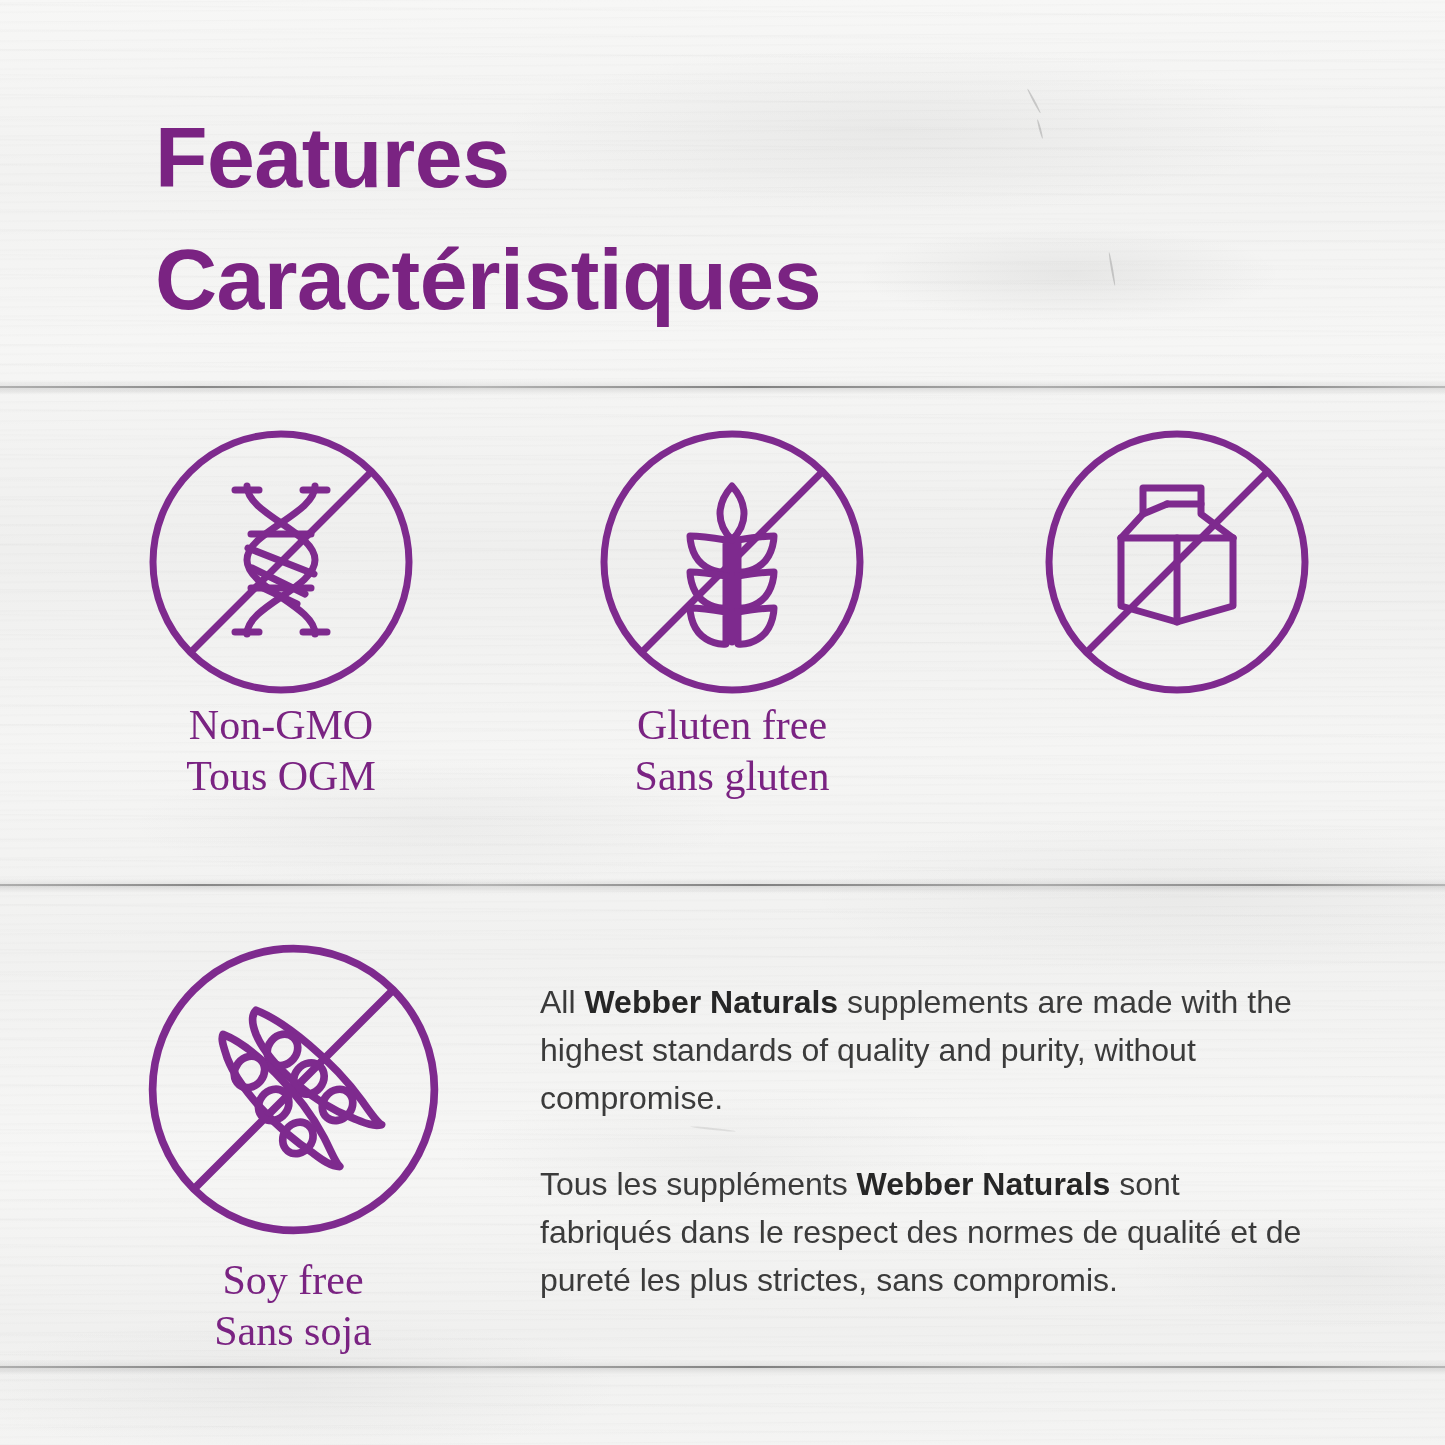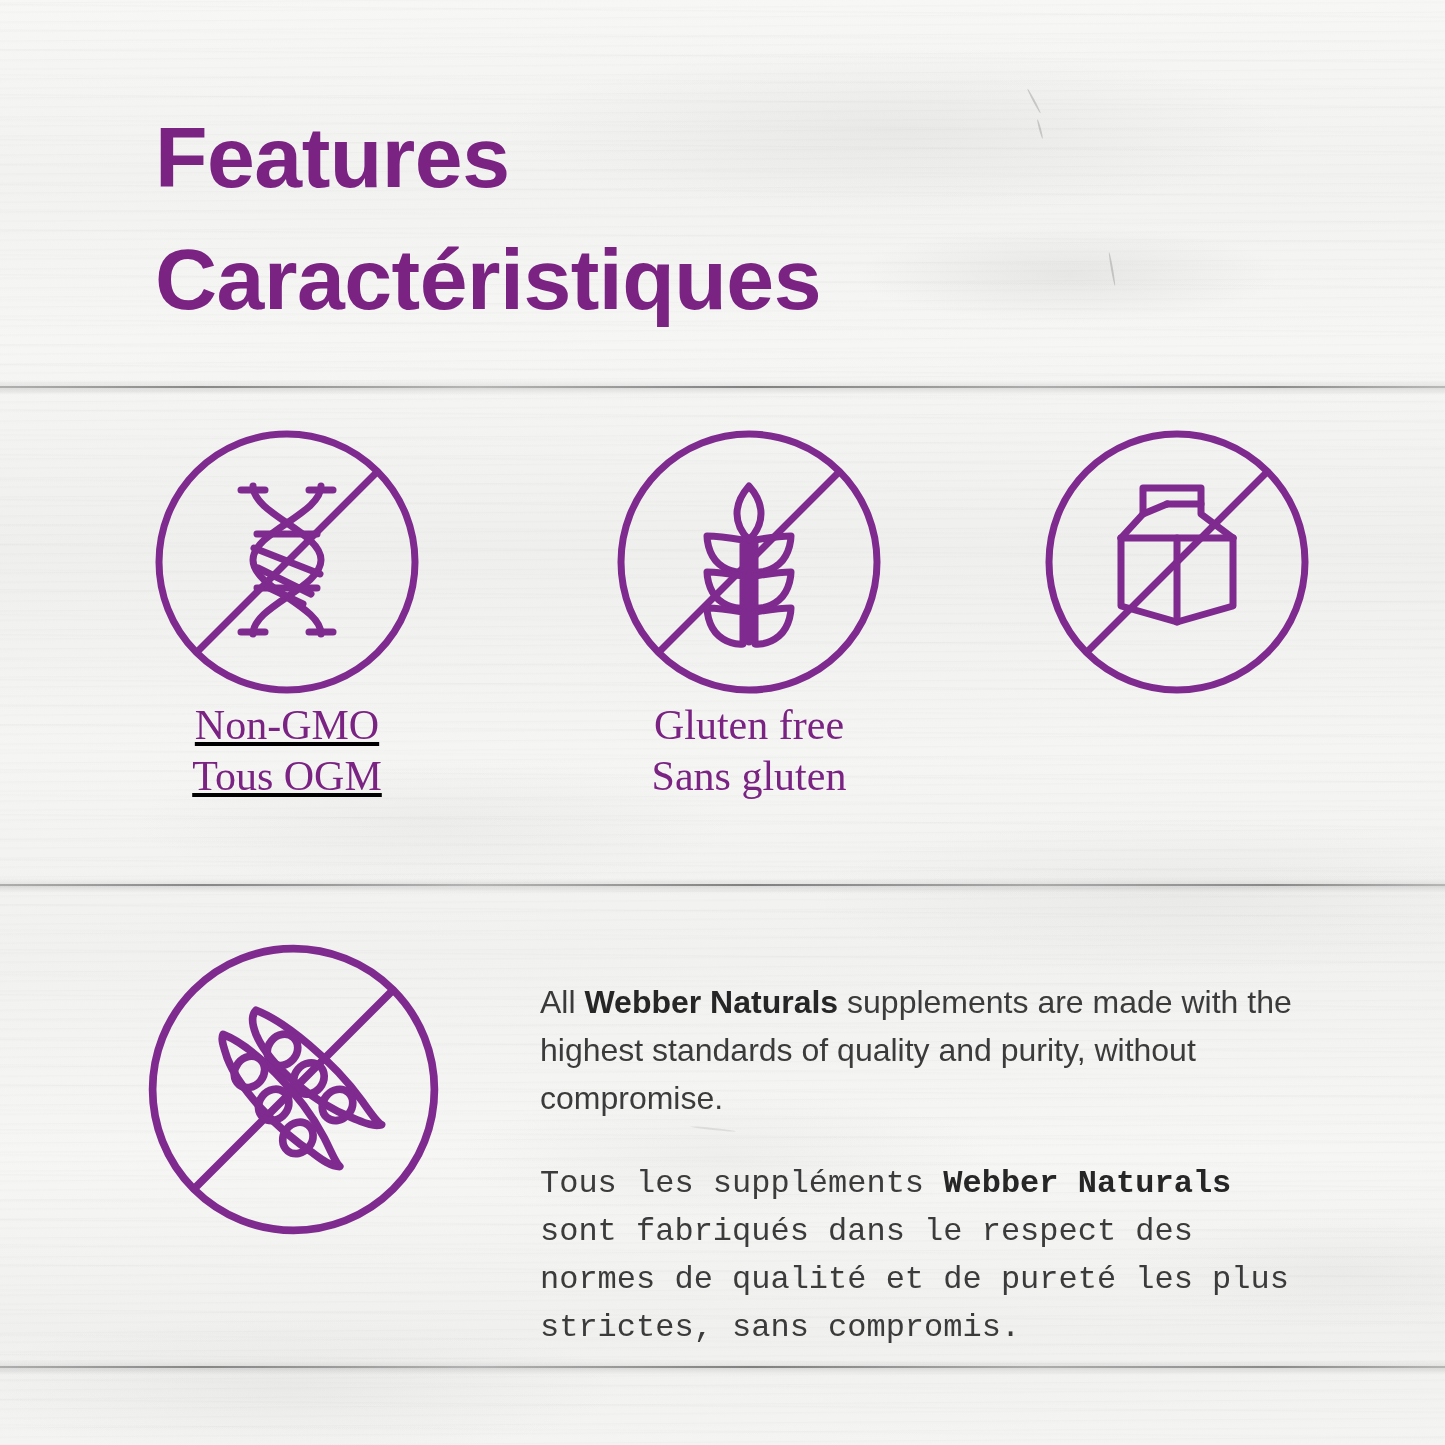--- a/index.html
+++ b/index.html
@@ -164,21 +164,21 @@
   .copy {
     position: absolute;
     left: 540px;
     top: 978px;
     width: 775px;
     color: #3b3b3b;
     font-size: 32px;
     line-height: 1.5;
   }
   .copy p { margin: 0 0 38px 0; }
-  .copy p:last-child { margin-bottom: 0; font-family: Liberation Mono, monospace; }
+  .copy p:last-child { margin-bottom: 0; }
   .copy b { font-weight: 700; color: #262626; }
 </style>
 </head>
 <body>
 
 <div class="canvas">
 
   <div class="bg-base"></div>
   <div class="bg-grain"></div>
   <div class="bg-grain2"></div>
@@ -203,21 +203,21 @@
   <div class="scratch" style="left:1020px; top:100px; width:28px; height:2px; transform:rotate(62deg);"></div>
   <div class="scratch" style="left:1030px; top:128px; width:20px; height:2px; transform:rotate(75deg);"></div>
   <div class="scratch" style="left:1095px; top:268px; width:34px; height:2px; transform:rotate(80deg);"></div>
   <div class="scratch" style="left:690px; top:1128px; width:46px; height:2px; transform:rotate(6deg); opacity:.5;"></div>
 
   <div class="heading">
     <span>Features</span>
     <span class="l2">Caractéristiques</span>
   </div>
 
-  <div class="feature" style="left:82px; top:428px; width:410px;text-decoration:underline;">
+  <div class="feature" style="left:76px; top:428px; width:410px;">
     <span class="icon-wrap">
       <svg width="268" height="268" viewBox="0 0 268 268" fill="none" stroke="#7e2a8e" stroke-width="7" stroke-linecap="round" stroke-linejoin="round">
         <circle cx="134" cy="134" r="128"></circle>
 
         <line x1="44" y1="224" x2="224" y2="44"></line>
 
         <path d="M100 206 C100 178 168 160 168 132 C168 104 100 86 100 58"></path>
         <path d="M168 206 C168 178 100 160 100 132 C100 104 168 86 168 58"></path>
 
         <line x1="104" y1="106" x2="164" y2="106"></line>
@@ -231,21 +231,21 @@
         <line x1="88" y1="204" x2="112" y2="204"></line>
         <line x1="156" y1="204" x2="180" y2="204"></line>
       </svg>
     </span>
     <div class="caption">
       <span>Non-GMO</span>
       <span class="line2">Tous OGM</span>
     </div>
   </div>
 
-  <div class="feature" style="left:544px; top:428px; width:410px;">
+  <div class="feature" style="left:527px; top:428px; width:410px;">
     <span class="icon-wrap">
       <svg width="268" height="268" viewBox="0 0 268 268" fill="none" stroke="#7e2a8e" stroke-width="7" stroke-linecap="round" stroke-linejoin="round">
         <circle cx="134" cy="134" r="128"></circle>
         <line x1="44" y1="224" x2="224" y2="44"></line>
 
         <line x1="134" y1="110" x2="134" y2="214"></line>
 
         <path d="M134 58 C150 76 150 96 134 112 C118 96 118 76 134 58 Z"></path>
 
         <path d="M140 112 C164 108 176 108 176 108 C176 108 176 126 164 136 C152 146 140 144 140 144 Z"></path>
@@ -290,20 +290,24 @@
         <ellipse cx="124" cy="98" rx="13" ry="15" transform="rotate(40 124 98)"></ellipse>
         <ellipse cx="148" cy="124" rx="13" ry="15" transform="rotate(40 148 124)"></ellipse>
         <ellipse cx="174" cy="148" rx="13" ry="15" transform="rotate(40 174 148)"></ellipse>
 
         <path d="M70 84 C96 94 140 136 162 178 C170 194 172 200 176 204 C168 204 160 198 152 192 C118 170 84 132 74 106 C70 94 68 88 70 84 Z"></path>
         <ellipse cx="94" cy="118" rx="13" ry="15" transform="rotate(38 94 118)"></ellipse>
         <ellipse cx="116" cy="148" rx="13" ry="15" transform="rotate(38 116 148)"></ellipse>
         <ellipse cx="138" cy="178" rx="13" ry="15" transform="rotate(38 138 178)"></ellipse>
       </svg>
     </span>
+    <div class="caption" style="margin-top:14px;">
+      <span>Soy free</span>
+      <span class="line2">Sans soja</span>
+    </div>
   </div>
 
   <div class="copy">
     <p><span>All </span><b>Webber Naturals</b><span> supplements are made with the highest standards of quality and purity, without compromise.</span></p>
     <p><span>Tous les suppléments </span><b>Webber Naturals</b><span> sont fabriqués dans le respect des normes de qualité et de pureté les plus strictes, sans compromis.</span></p>
   </div>
 
 </div>
 
 </body></html>

